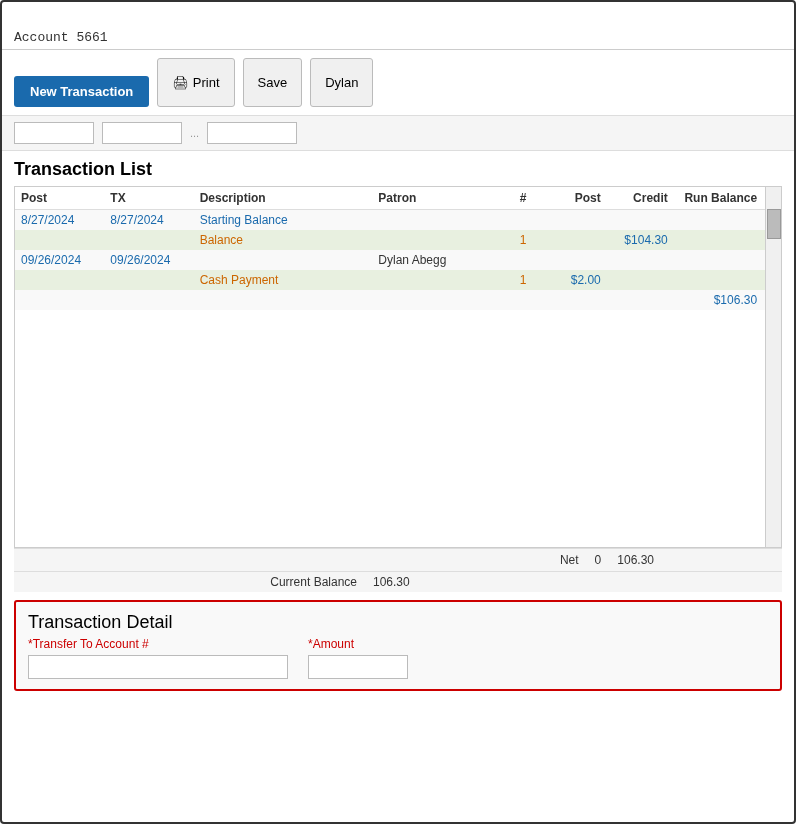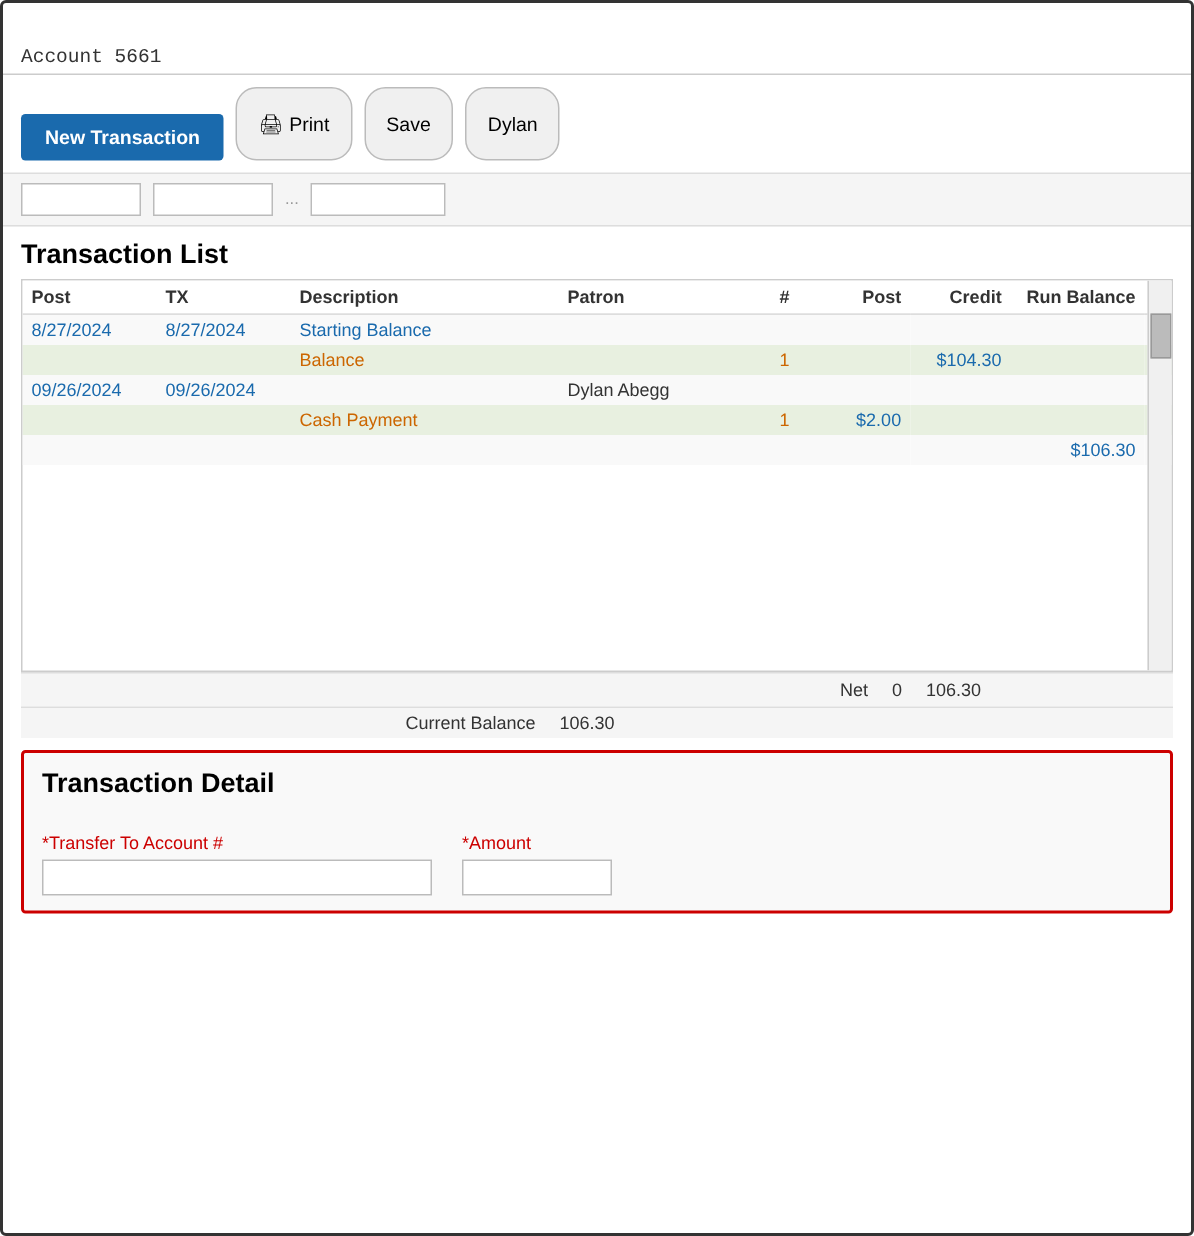--- a/index.html
+++ b/index.html
@@ -60,21 +60,21 @@
       border-radius: 3px;
     }
 
     .btn-print, .btn-save, .btn-cancel {
       background: #f0f0f0;
       color: #000;
       border: 1px solid #bbb;
       padding: 16px 14px;
       font-size: 13px;
       cursor: pointer;
-      border-radius: 14px;
+      border-radius: 3px;
     }
 
     .printer-icon {
       margin-right: 4px;
     }
 
     .filter-bar {
       padding: 6px 12px;
       display: flex;
       align-items: center;
@@ -98,21 +98,21 @@
       font-size: 18px;
       font-weight: bold;
       color: #000;
       margin-bottom: 6px;
     }
 
     .table-container {
       border: 1px solid #ccc;
       background: #fff;
       position: relative;
-      height: 262px;
+      height: 362px;
       overflow: hidden;
     }
 
     table {
       width: 100%;
       border-collapse: collapse;
       font-size: 12px;
     }
 
     thead tr th {
@@ -211,23 +211,23 @@
     .transaction-detail-section {
       margin: 8px 12px;
       border: 2px solid #cc0000;
       border-radius: 3px;
       background: #f9f9f9;
       padding: 10px 12px;
     }
 
     .detail-title {
       font-size: 18px;
-      font-weight: bold;
+      font-weight: normal;
       color: #000;
-      margin-bottom: 22px;
+      margin-bottom: 4px;
     }
 
     .form-row {
       display: flex;
       gap: 20px;
       align-items: flex-start;
     }
 
     .form-group {
       display: flex;

